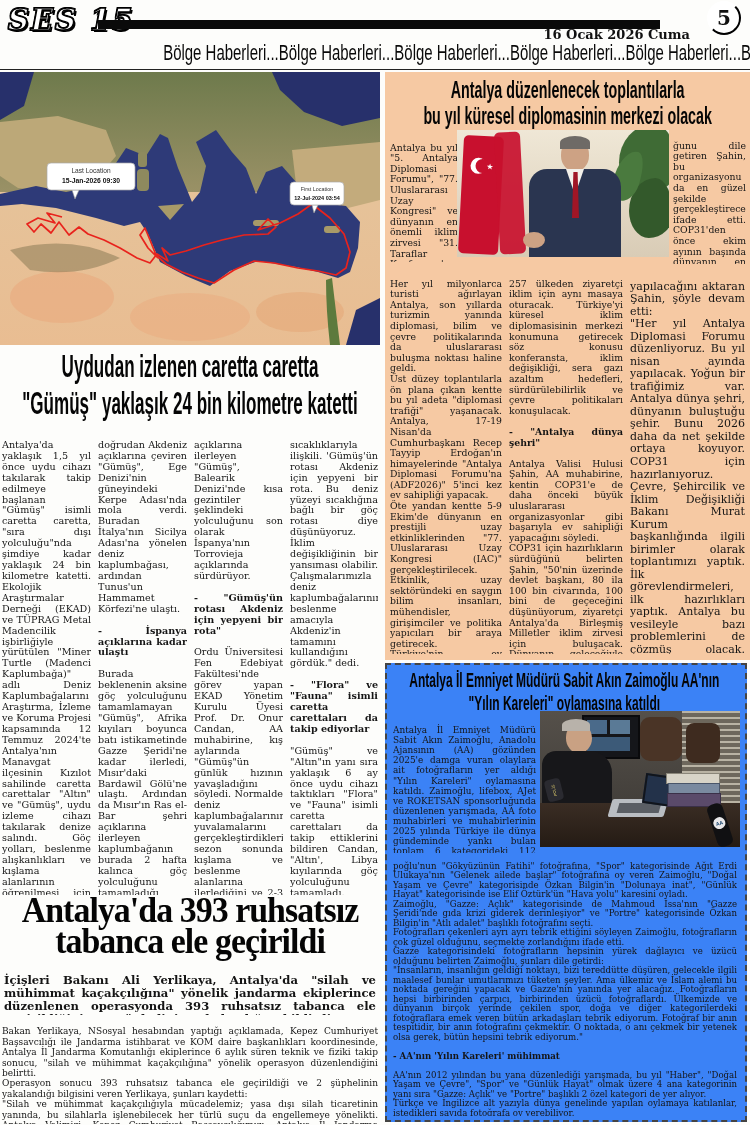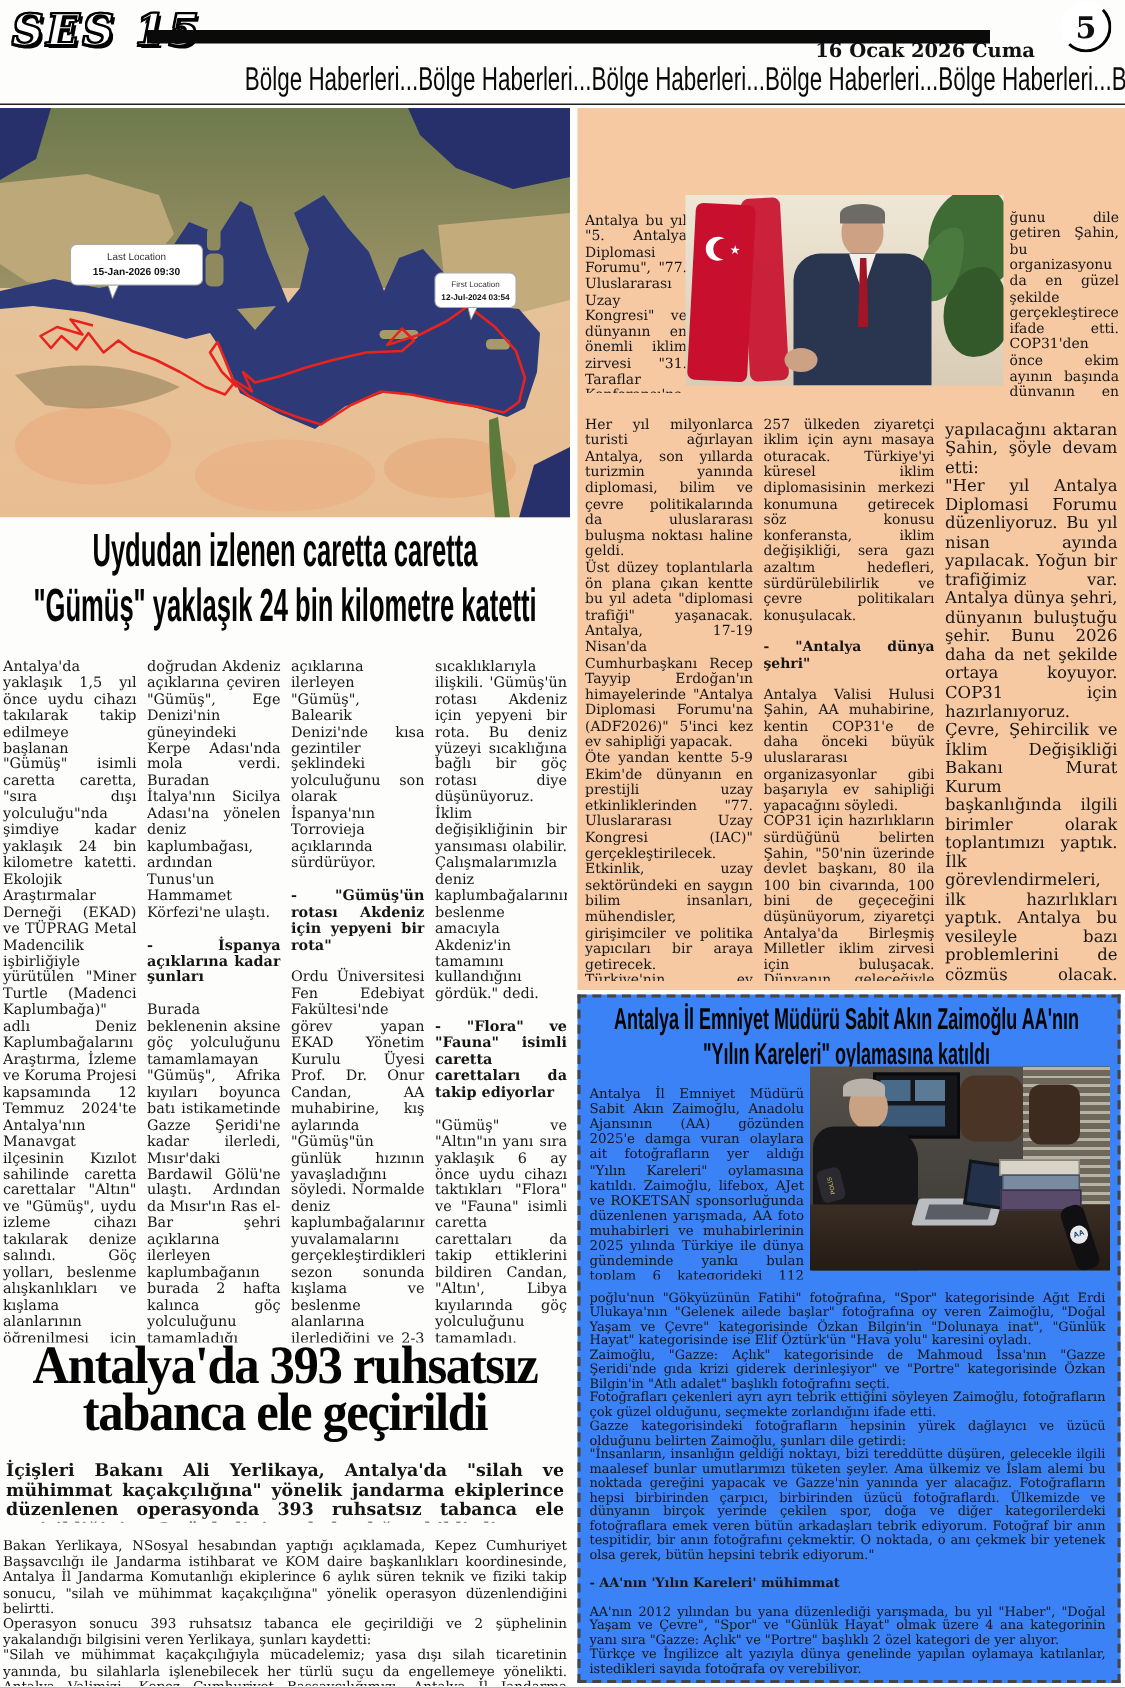--- a/index.html
+++ b/index.html
@@ -125,21 +125,21 @@
     <span>Uydudan izlenen caretta caretta
 "Gümüş" yaklaşık 24 bin kilometre katetti</span>
   </div>
 
   <div class="abs bodytxt" style="left:2px;top:429px;width:89px;height:466px;font-size:9.6px;">
     <span>Antalya'da yaklaşık 1,5 yıl önce uydu cihazı takılarak takip edilmeye başlanan "Gümüş" isimli caretta caretta, "sıra dışı yolculuğu"nda şimdiye kadar yaklaşık 24 bin kilometre katetti. Ekolojik Araştırmalar Derneği (EKAD) ve TÜPRAG Metal Madencilik işbirliğiyle yürütülen "Miner Turtle (Madenci Kaplumbağa)" adlı Deniz Kaplumbağalarını Araştırma, İzleme ve Koruma Projesi kapsamında 12 Temmuz 2024'te Antalya'nın Manavgat ilçesinin Kızılot sahilinde caretta carettalar "Altın" ve "Gümüş", uydu izleme cihazı takılarak denize salındı. Göç yolları, beslenme alışkanlıkları ve kışlama alanlarının öğrenilmesi için takip edilmeye başlanan kaplumbağalardan "Altın" beklenen bir rota çizerek Libya kıyılarında göçünü tamamlarken, "Gümüş" ise "sıra dışı bir yolculuk" sergiledi.
 Verilere göre, Kızılot kumsalına yuvaladıktan sonra rotasını</span>
   </div>
   <div class="abs bodytxt" style="left:98px;top:429px;width:89px;height:466px;font-size:9.6px;">
     <div>doğrudan Akdeniz açıklarına çeviren "Gümüş", Ege Denizi'nin güneyindeki Kerpe Adası'nda mola verdi. Buradan İtalya'nın Sicilya Adası'na yönelen deniz kaplumbağası, ardından Tunus'un Hammamet Körfezi'ne ulaştı.</div>
-    <div class="colsub">- İspanya açıklarına kadar şunları</div>
+    <div class="colsub">- İspanya açıklarına kadar ulaştı</div>
     <div>Burada beklenenin aksine göç yolculuğunu tamamlamayan "Gümüş", Afrika kıyıları boyunca batı istikametinde Gazze Şeridi'ne kadar ilerledi, Mısır'daki Bardawil Gölü'ne ulaştı. Ardından da Mısır'ın Ras el-Bar şehri açıklarına ilerleyen kaplumbağanın burada 2 hafta kalınca göç yolculuğunu tamamladığı düşünüldü ancak "Gümüş" yeniden harekete geçerek Sicilya kıyılarına ulaştı. Sonrasında ise rotasını daha da batıya Tiren Denizi'ne çeviren caretta caretta, Sardunya Adası'nın batısındaki Cagliari'ye doğru yoluna devam etti. Sardunya Adası'nın güneyinde Cezayir'in Skikda</div>
   </div>
   <div class="abs bodytxt" style="left:194px;top:429px;width:89px;height:466px;font-size:9.6px;">
     <div>açıklarına ilerleyen "Gümüş", Balearik Denizi'nde kısa gezintiler şeklindeki yolculuğunu son olarak İspanya'nın Torrovieja açıklarında sürdürüyor.</div>
     <div class="colsub">- "Gümüş'ün rotası Akdeniz için yepyeni bir rota"</div>
     <div>Ordu Üniversitesi Fen Edebiyat Fakültesi'nde görev yapan EKAD Yönetim Kurulu Üyesi Prof. Dr. Onur Candan, AA muhabirine, kış aylarında "Gümüş"ün günlük hızının yavaşladığını söyledi. Normalde deniz kaplumbağalarının yuvalamalarını gerçekleştirdikleri sezon sonunda kışlama ve beslenme alanlarına ilerlediğini ve 2-3 yıl o bölgede kaldığını anlatan Candan, "Gümüş"ün ise 1,5 yıldır sürekli göç yolculuğunu sürdürdüğünü kaydetti.
 "Gümüş"ün kendilerini şaşırtarak daha önceki çalışmalarında hiç rastlanılmayan bir rota çizdiğine dikkati çeken Candan, "Carettaların göç davranışı, kullandıkları rotalar, deniz yüzeyi</div>
   </div>
   <div class="abs bodytxt" style="left:290px;top:429px;width:88px;height:466px;font-size:9.6px;">
     <div>sıcaklıklarıyla ilişkili. 'Gümüş'ün rotası Akdeniz için yepyeni bir rota. Bu deniz yüzeyi sıcaklığına bağlı bir göç rotası diye düşünüyoruz. İklim değişikliğinin bir yansıması olabilir. Çalışmalarımızla deniz kaplumbağalarının beslenme amacıyla Akdeniz'in tamamını kullandığını gördük." dedi.</div>
@@ -156,20 +156,24 @@
       <span>İçişleri Bakanı Ali Yerlikaya, Antalya'da "silah ve mühimmat kaçakçılığına" yönelik jandarma ekiplerince düzenlenen operasyonda 393 ruhsatsız tabanca ele geçirildiğini ve 2 şüphelinin yakalandığını bildirdi.</span>
     </div>
     <div class="abs bodytxt" style="left:2px;top:121px;width:376px;height:108px;font-size:9px;line-height:10.4px;">
       <span>Bakan Yerlikaya, NSosyal hesabından yaptığı açıklamada, Kepez Cumhuriyet Başsavcılığı ile Jandarma istihbarat ve KOM daire başkanlıkları koordinesinde, Antalya İl Jandarma Komutanlığı ekiplerince 6 aylık süren teknik ve fiziki takip sonucu, "silah ve mühimmat kaçakçılığına" yönelik operasyon düzenlendiğini belirtti.
 Operasyon sonucu 393 ruhsatsız tabanca ele geçirildiği ve 2 şüphelinin yakalandığı bilgisini veren Yerlikaya, şunları kaydetti:
 "Silah ve mühimmat kaçakçılığıyla mücadelemiz; yasa dışı silah ticaretinin yanında, bu silahlarla işlenebilecek her türlü suçu da engellemeye yönelikti. Antalya Valimizi, Kepez Cumhuriyet Başsavcılığımızı, Antalya İl Jandarma Komutanımızı, kahraman jandarmamızı ve emeği geçenleri tebrik ediyorum. Allah ayaklarına taş değdirmesin." AA</span>
     </div>
   </div>
 
   <div id="art-diplomacy" class="abs" style="left:385px;top:72px;width:365px;height:588px;">
+    <div class="cond" style="width:365px;margin-top:5px;font-size:23px;line-height:26px;--sx:.62;">
+      <span>Antalya düzenlenecek toplantılarla
+bu yıl küresel diplomasinin merkezi olacak</span>
+    </div>
 
     <div class="abs bodytxt" style="left:5px;top:60px;width:68px;height:130px;font-size:9.3px;">
       <span>Antalya bu yıl "5. Antalya Diplomasi Forumu", "77. Uluslararası Uzay Kongresi" ve dünyanın en önemli iklim zirvesi "31. Taraflar Konferansı'na (COP31)" ev sahipliği yapacak.</span>
     </div>
 
     <div id="photo-official" class="photo" style="left:72px;top:58px;width:212px;height:127px;">
       <div class="flag" style="left:4px;top:6px;width:40px;height:118px;transform:rotate(3deg);">
         <span class="crescent" style="left:8px;top:22px;"></span>
         <span class="star" style="left:24px;top:26px;">★</span>
       </div>

